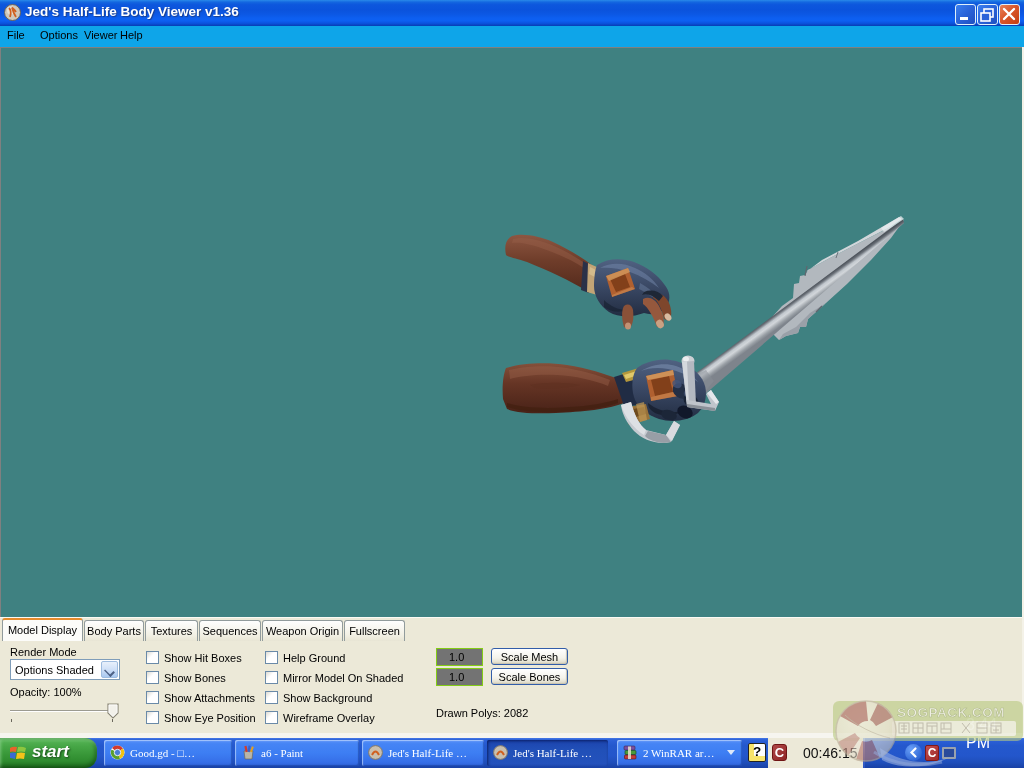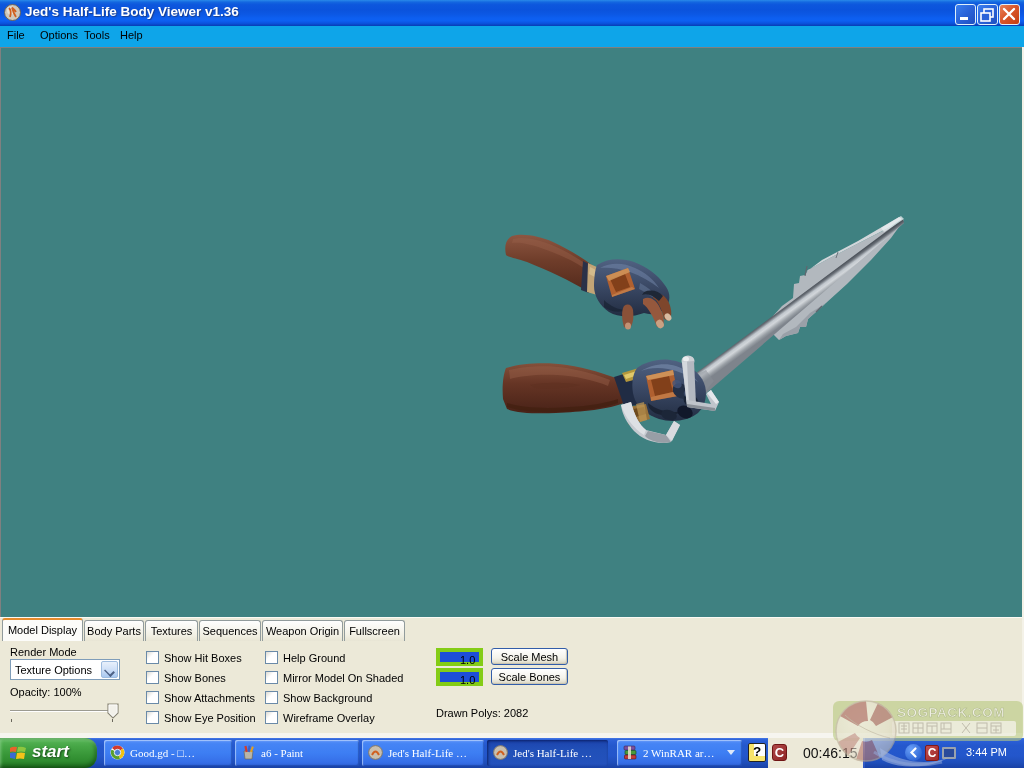--- a/index.html
+++ b/index.html
@@ -33,22 +33,22 @@
 #combobtn{position:absolute;right:1px;top:1px;width:17px;height:17px;border-radius:2px;
 background:linear-gradient(180deg,#e8f0fb 0%,#cfe0f7 50%,#a8c8f0 100%);border:1px solid #9ebcdf;}
 #combobtn:after{content:"";position:absolute;left:3px;top:5px;width:7px;height:7px;
 border-right:2px solid #4d6185;border-bottom:2px solid #4d6185;transform:rotate(45deg) scale(1,.7);}
 #slider{position:absolute;left:10px;top:710px;width:108px;height:2px;
 border-top:1px solid #9c9b91;border-bottom:1px solid #fff;background:#d6d3c6;}
 .tick{position:absolute;width:1px;height:3px;background:#6a675c;top:719px;}
 .cb{position:absolute;width:13px;height:13px;background:linear-gradient(135deg,#dcdad2 0%,#fff 40%,#fff 100%);
 border:1px solid #6a8aa8;}
 .cbl{position:absolute;font-size:11px;color:#000;}
-.tfield{position:absolute;left:436px;width:47px;height:18px;background:#1d4ed8;border:4px solid #84cc16;
-font-size:11px;padding:2px 0 0 20px;}
+.tfield{position:absolute;left:436px;width:47px;height:18px;background:#737373;border:1px solid #84cc16;
+font-size:11px;padding:2px 0 0 12px;}
 .xpbtn{position:absolute;left:491px;width:77px;height:17px;border:1px solid #325da9;border-radius:3px;
 background:linear-gradient(180deg,#fff 0%,#f4f2ea 60%,#e3e0d0 88%,#d8d4c2 100%);
 font-size:11px;text-align:center;padding-top:2px;box-shadow:inset -1px -1px 1px #c8c4b0;}
 #startbtn{position:absolute;left:0;top:738px;width:97px;height:30px;border-radius:0 12px 12px 0;
 background:linear-gradient(180deg,#2e7d2e 0%,#53b153 10%,#46a646 28%,#389738 55%,#2d8a2d 80%,#247a24 94%,#1d6a1d 100%);
 box-shadow:inset -2px -2px 4px rgba(0,40,0,.45),inset 1px 2px 3px rgba(190,255,190,.5);}
 #startlogo{position:absolute;left:9px;top:744px;width:19px;height:18px;}
 #starttxt{position:absolute;left:32px;top:742px;color:#fff;font-size:17px;font-weight:bold;
 font-style:italic;text-shadow:1px 1px 2px #1a4a1a;}
 .tbtn{position:absolute;top:740px;height:26px;border-radius:2px;
@@ -56,21 +56,21 @@
 box-shadow:inset 1px 1px 1px rgba(220,235,255,.6),inset -1px -1px 1px rgba(10,40,120,.4);
 color:#fff;font-size:11px;}
 .tbtn.pressed{background:linear-gradient(180deg,#1c44ae 0%,#2150b8 40%,#2452bd 100%);
 box-shadow:inset 1px 1px 3px rgba(5,20,80,.8);}
 .tbtn .ticon{position:absolute;left:6px;top:5px;width:15px;height:15px;}
 .tbtn .ttxt{position:absolute;left:26px;top:7px;white-space:nowrap;overflow:hidden;font-family:Liberation Serif, serif;}
 #recpanel{position:absolute;left:768px;top:738px;width:95px;height:30px;background:#ece9d8;}
 #rectime{position:absolute;left:803px;top:745px;font-size:14px;color:#111;font-family:"Liberation Sans",sans-serif;}
 #tray{position:absolute;left:863px;top:738px;width:161px;height:30px;
 background:linear-gradient(180deg,#4a7ce8 0%,#3166da 4%,#2b5fd6 10%,#2458cd 25%,#2356cb 60%,#1f4eba 82%,#1941a5 100%);}
-#clock{position:absolute;left:966px;top:746px;color:#fff;font-size:11px;}
+#clock{position:absolute;left:966px;top:716px;color:#fff;font-size:16px;}
 </style></head><body>
 <div id="viewport"></div>
 <svg id="model" style="position:absolute;left:0;top:0" width="1024" height="768" viewBox="0 0 1024 768">
 <defs>
 <linearGradient id="skin1" x1="0" y1="0" x2="0" y2="1">
 <stop offset="0" stop-color="#8d5641"></stop>
         <stop offset=".45" stop-color="#6f3d2a"></stop>
         <stop offset="1" stop-color="#52291b"></stop>
       </linearGradient>
 <linearGradient id="skin2" x1="0" y1="0" x2="0" y2="1">
@@ -188,35 +188,35 @@
 <div id="btnmax" class="wbtn"><svg width="19" height="19" viewBox="0 0 19 19">
       <rect x="6" y="4" width="9" height="8" fill="none" stroke="#fff" stroke-width="1.6"></rect>
       <rect x="3" y="8" width="9" height="8" fill="#2a63d8" stroke="#fff" stroke-width="1.6"></rect>
     </svg></div>
 <div id="btncls" class="wbtn"><svg width="19" height="19" viewBox="0 0 19 19">
       <path d="M4,4 L14,14 M14,4 L4,14" stroke="#fff" stroke-width="2.4" stroke-linecap="round"></path>
     </svg></div>
 <div id="menubar">
 <span class="menuitem" style="left:7px">File</span>
 <span class="menuitem" style="left:40px">Options</span>
-<span class="menuitem" style="left:84px">Tools</span>
+<span class="menuitem" style="left:84px">Viewer</span>
 <span class="menuitem" style="left:120px">Help</span>
 </div>
 <div id="panel"></div>
 <div style="position:absolute;left:0;top:617px;width:1024px;height:1px;background:#fbfaf4"></div>
 <div style="position:absolute;left:1022px;top:47px;width:2px;height:686px;background:#f4f2e8;z-index:5"></div>
 <div id="tab0" class="tab" style="width:81px">Model Display</div>
 <div class="tab" style="left:84px;width:60px">Body Parts</div>
 <div class="tab" style="left:145px;width:53px">Textures</div>
 <div class="tab" style="left:199px;width:62px">Sequences</div>
 <div class="tab" style="left:262px;width:81px">Weapon Origin</div>
 <div class="tab" style="left:344px;width:61px">Fullscreen</div>
 <div class="plabel" style="left:10px;top:646px">Render Mode</div>
 <div id="combo">
-    <span class="txt">Texture Options</span>
+    <span class="txt">Options Shaded</span>
     <span id="combobtn"></span>
   </div>
 <div class="plabel" style="left:10px;top:686px">Opacity: 100%</div>
 <div id="slider"></div>
 <svg id="sthumbsvg" style="position:absolute;left:107px;top:703px" width="12" height="16" viewBox="0 0 12 16">
 <polygon points="1,1 11,1 11,10 6,15 1,10" fill="#f2f1ea" stroke="#8a8777" stroke-width="1.2"></polygon>
 <polygon points="2,2 10,2 10,9.5 6,13.5 2,9.5" fill="none" stroke="#fff" stroke-width="1" opacity=".8"></polygon>
   </svg>
 <div class="tick" style="left:11px"></div>
 <div class="tick" style="left:112px"></div>

